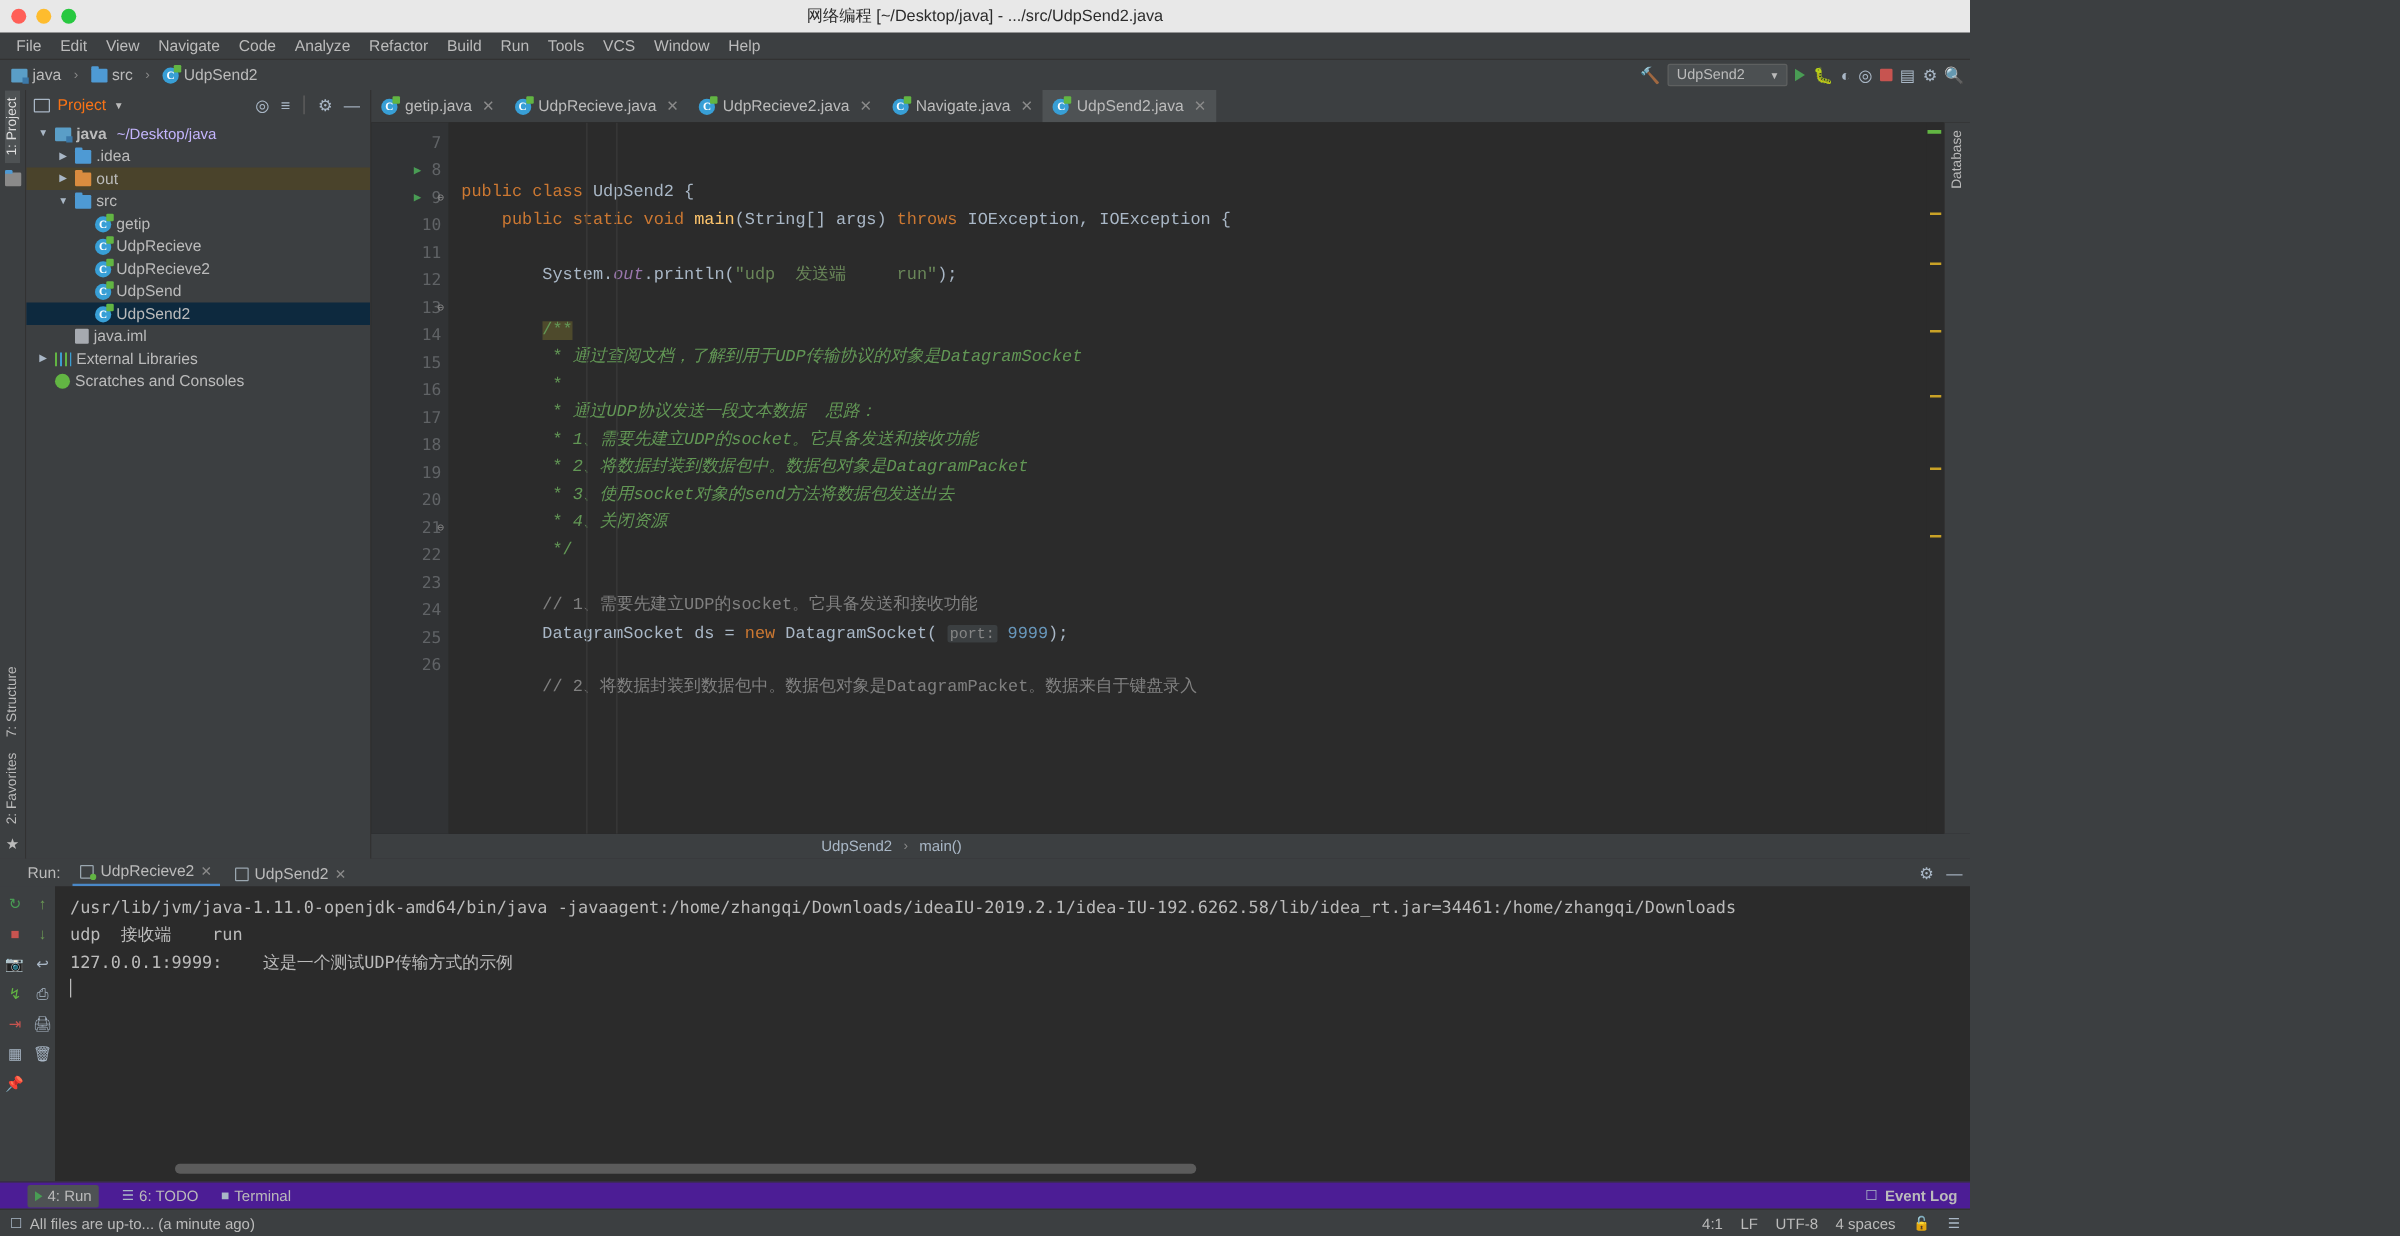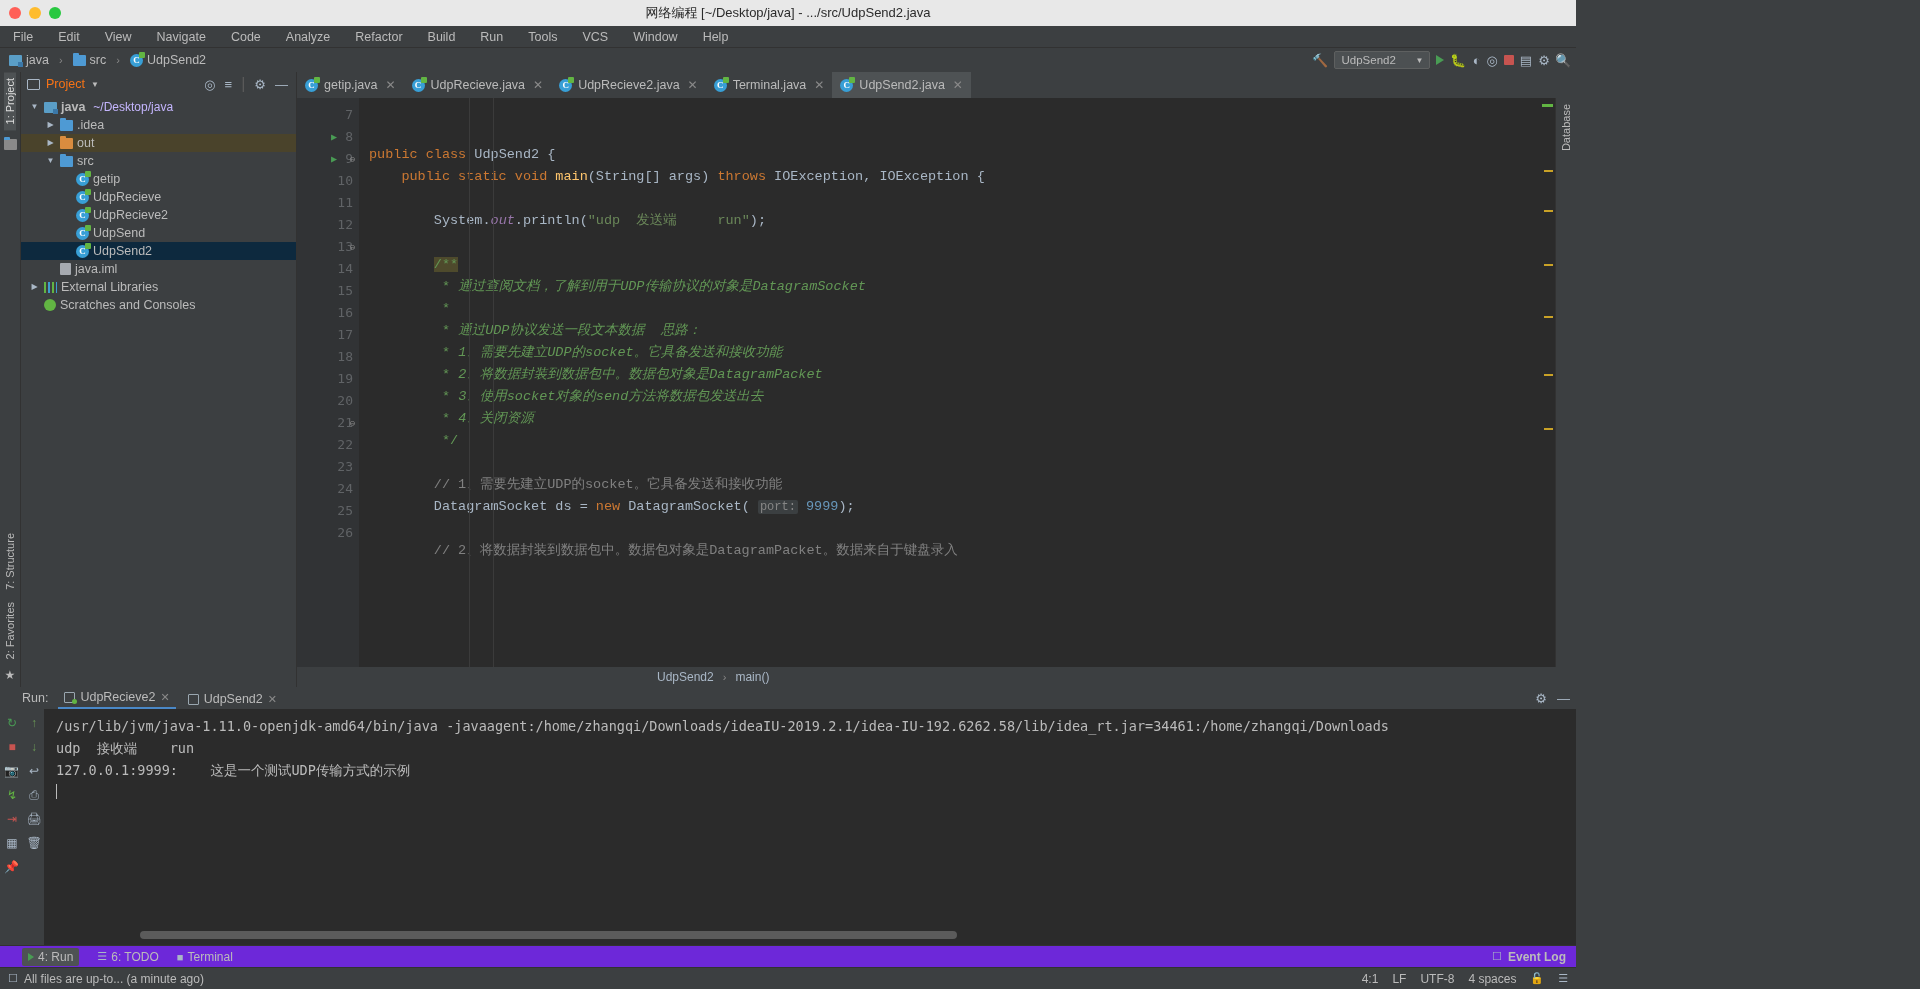--- a/index.html
+++ b/index.html
@@ -22,21 +22,21 @@
   .tl-min { background: #febc2e; }
   .tl-max { background: #28c840; }
   .title-text {
     width: 100%; text-align: center; font-size: 13px; color: #2b2b2b;
     font-family: "Liberation Sans", sans-serif;
   }
 
   
   .menubar {
     height: 22px; background: #3c3f41; display: flex; align-items: center;
-    padding-left: 6px; gap: 11px; flex: 0 0 22px; border-bottom: 1px solid #323232;
+    padding-left: 6px; gap: 1px; flex: 0 0 22px; border-bottom: 1px solid #323232;
   }
   .menu-item {
     font-size: 12.5px; color: #bbbbbb; padding: 2px 7px; cursor: default;
     font-family: "Liberation Sans", sans-serif; white-space: nowrap;
   }
 
   
   .navbar {
     height: 24px; background: #3c3f41; display: flex; align-items: center;
     padding-left: 6px; flex: 0 0 24px; position: relative;
@@ -195,21 +195,21 @@
   }
   .coline { height: 22px; line-height: 22px; white-space: pre; }
   .caret { display: inline-block; width: 1px; height: 15px; background: #bbbbbb; vertical-align: -2px; }
   .hscroll {
     position: absolute; bottom: 6px; left: 96px; height: 8px; width: 817px;
     background: #5b5b5b; border-radius: 4px;
   }
 
   
   .bottombar {
-    height: 22px; background: #6d28d9; display: flex; align-items: center;
+    height: 22px; background: #4c1d95; display: flex; align-items: center;
     gap: 18px; padding-left: 22px; flex: 0 0 22px; border-top: 1px solid #323232;
     position: relative;
   }
   .bbitem { font-size: 12px; color: #bbbbbb; display: flex; align-items: center; gap: 4px; }
   .bbitem.active { background: #4e5254; padding: 2px 6px; border-radius: 2px; }
   .bottombar-right { position: absolute; right: 10px; display: flex; align-items: center; gap: 6px; }
 
   
   .statusbar {
     height: 22px; background: #3c3f41; display: flex; align-items: center;
@@ -485,21 +485,21 @@
             <span class="ico">
               <span class="ic-class">C</span>
             </span>
             <span>UdpRecieve2.java</span>
             <span class="xmark">✕</span>
           </div>
           <div class="etab">
             <span class="ico">
               <span class="ic-class">C</span>
             </span>
-            <span>Terminal.java</span>
+            <span>Navigate.java</span>
             <span class="xmark">✕</span>
           </div>
           <div class="etab active">
             <span class="ico">
               <span class="ic-class">C</span>
             </span>
             <span>UdpSend2.java</span>
             <span class="xmark">✕</span>
           </div>
         </div>

